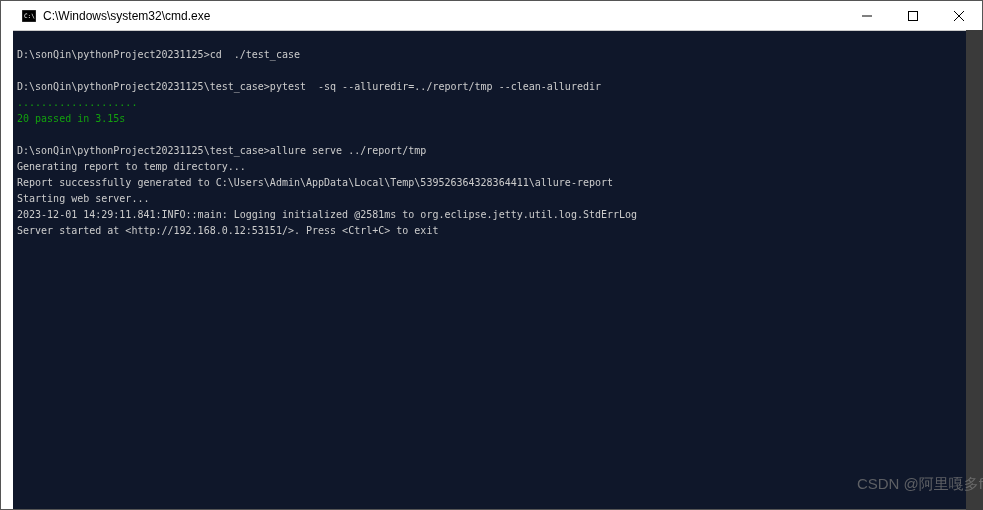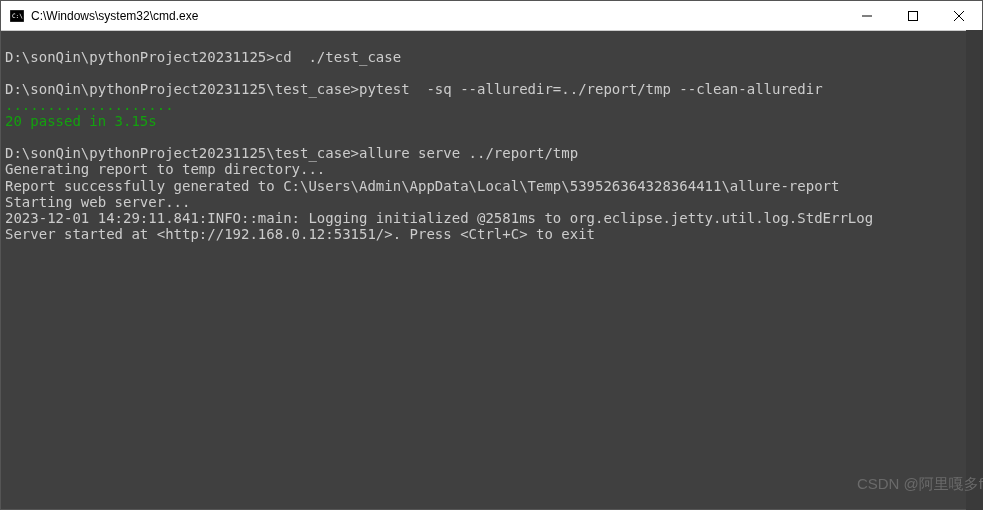--- a/index.html
+++ b/index.html
@@ -15,20 +15,21 @@
       overflow: hidden;
       position: relative;
     }
     .window {
       width: 983px;
       height: 510px;
       background: white;
       border: 1px solid #555;
       display: flex;
       flex-direction: column;
+      padding-left: 12px;
     }
     .titlebar {
       height: 30px;
       background: #ffffff;
       display: flex;
       align-items: center;
       border-bottom: 1px solid #ccc;
       user-select: none;
     }
     .titlebar-icon {
@@ -59,24 +60,24 @@
       height: 100%;
       display: flex;
       align-items: center;
       justify-content: center;
       font-size: 10px;
       color: #000;
       font-family: "Segoe UI Symbol", sans-serif;
     }
     .console {
       flex: 1;
-      background: #404040;
+      background: #0f172a;
       color: #c0c0c0;
       font-family: "Consolas", "NSimSun", monospace;
-      font-size: 14px;
+      font-size: 10px;
       line-height: 1.15;
       padding: 2px 4px;
       overflow: hidden;
       white-space: pre;
       position: relative;
     }
     .console-scrollbar {
       position: absolute;
       right: 0;
       top: 30px;

